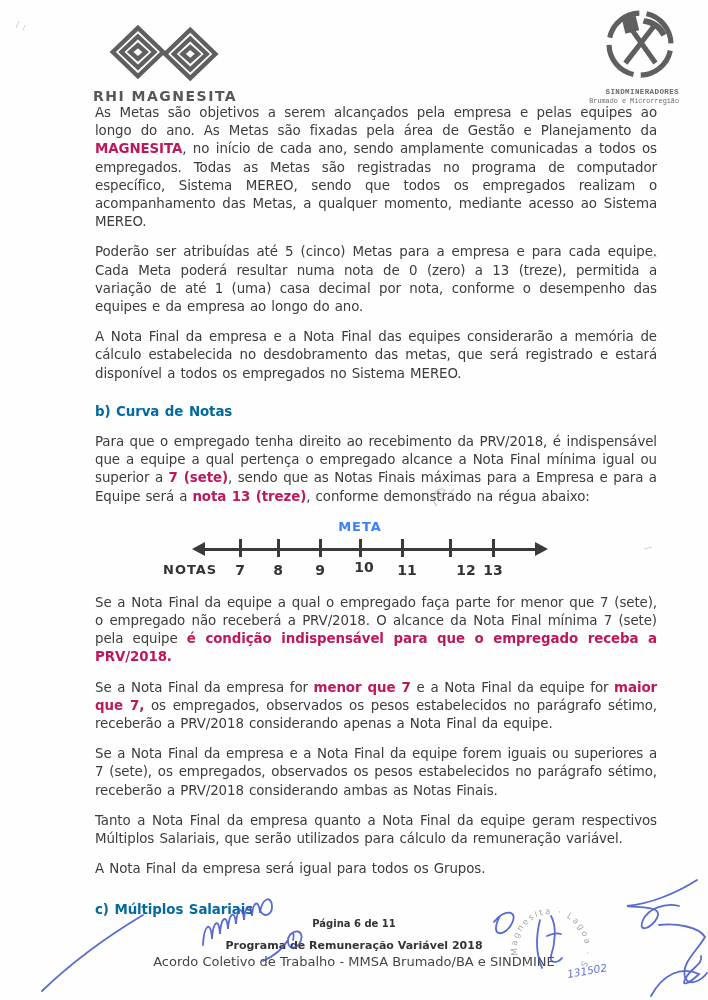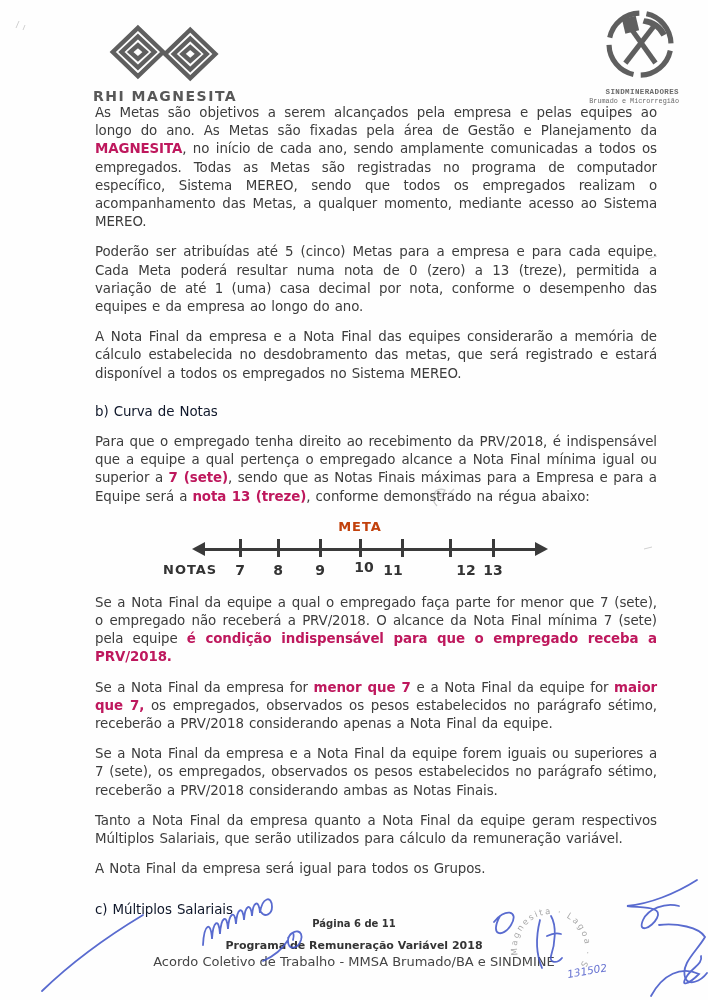--- a/index.html
+++ b/index.html
@@ -17,38 +17,38 @@
   .union-name{font-size:7.5px;font-weight:bold;letter-spacing:.4px;margin-top:1px;}
   .union-region{font-size:6.8px;margin-top:1px;}
   
   .content{
     position:absolute;left:95px;top:104px;width:562px;
     font-size:13.4px;line-height:18.2px;text-align:justify;
     letter-spacing:-.1px;word-spacing:1px;
   }
   .content p{margin:0 0 12px 0;}
   .content strong{font-weight:bold;color:#be185d;}
-  .heading{font-weight:normal;margin:20px 0 12px 0;color:#0f172a;}
+  .heading{font-weight:bold;margin:20px 0 12px 0;color:#0369a1;}
   .heading-c{margin-top:22px;}
   
   .ruler{position:relative;height:66px;margin:2px 0 10px 0;}
   .ruler-title{position:absolute;left:242px;top:0;width:46px;text-align:center;
-    font-weight:bold;font-size:13px;letter-spacing:1px;color:#c2410c;}
+    font-weight:bold;font-size:13px;letter-spacing:1px;color:#3b82f6;}
   .hline{position:absolute;left:110px;top:30px;width:330px;height:3px;background:#3a3a3a;}
   .hline::before{content:"";position:absolute;left:-13px;top:-5.5px;
     border:7px solid transparent;border-right:13px solid #3a3a3a;border-left:none;}
   .hline::after{content:"";position:absolute;right:-13px;top:-5.5px;
     border:7px solid transparent;border-left:13px solid #3a3a3a;border-right:none;}
   .tick{position:absolute;top:21px;width:3px;height:18px;background:#3a3a3a;}
   .t1{left:144px;}.t2{left:182px;}.t3{left:224px;}.t4{left:264px;}
   .t5{left:306px;}.t6{left:354px;}.t7{left:397px;}
   .tick-label{position:absolute;top:43px;width:28px;text-align:center;
     font-weight:bold;font-size:14px;color:#333;}
   .l1{left:131px;}.l2{left:169px;}.l3{left:211px;}.l4{left:255px;top:40px;}
-  .l5{left:284px;}.l6{left:357px;}.l7{left:384px;}
+  .l5{left:298px;}.l6{left:357px;}.l7{left:384px;}
   .ruler-axis{position:absolute;left:68px;top:43px;font-weight:bold;
     font-size:13px;letter-spacing:1px;color:#333;}
   
   .footer{position:absolute;left:0;top:918px;width:708px;text-align:center;}
   .footer .pageno{font-size:10px;font-weight:bold;color:#343434;}
   .footer .ftitle{font-size:11px;font-weight:bold;margin-top:10px;color:#343434;}
   .footer .fsub{font-size:13px;margin-top:2px;color:#454545;}
   
   .ink{position:absolute;left:0;top:0;width:708px;height:1000px;pointer-events:none;}
 </style>

